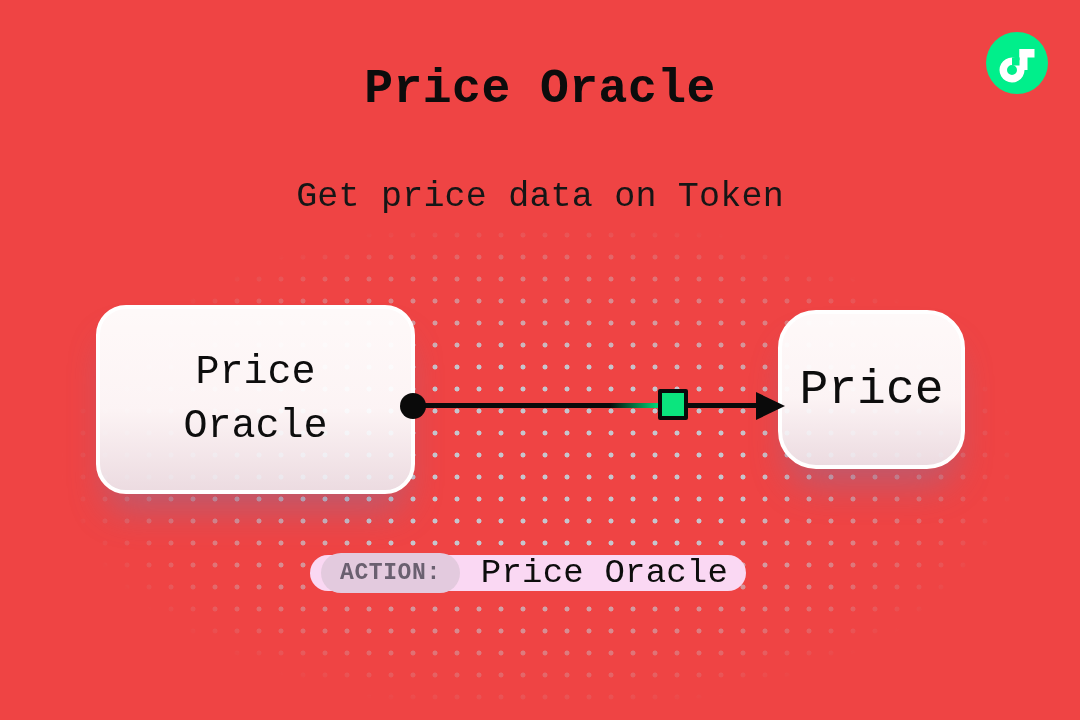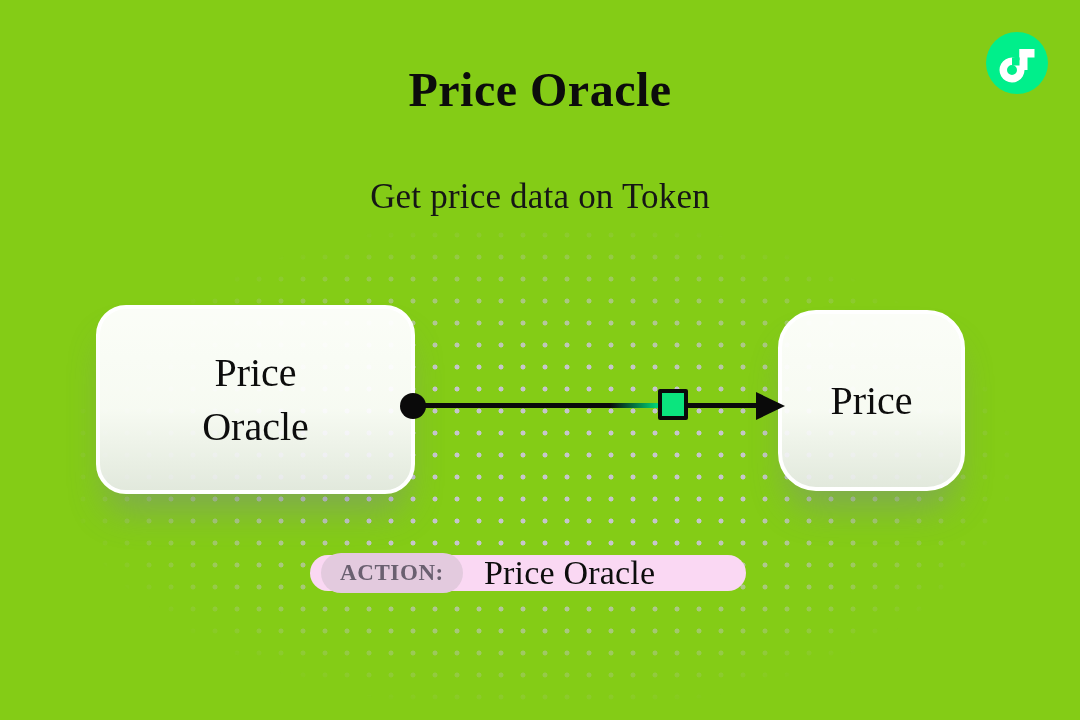--- a/index.html
+++ b/index.html
@@ -1,19 +1,19 @@
 <!DOCTYPE html>
 <html><head>
 <meta charset="utf-8">
 <style>
   html,body{margin:0;padding:0;background:#dddddd;}
   .stage{
     position:relative;width:1080px;height:720px;overflow:hidden;
-    background:#84cc16;
-    font-family:Liberation Serif, serif;
+    background:#ef4444;
+    font-family:Liberation Mono, monospace;
     -webkit-font-smoothing:antialiased;
   }
   
   .dots{
     position:absolute;inset:0;z-index:0;
     background-image:radial-gradient(#c6c5cd 2.2px, rgba(198,197,205,0) 2.8px);
     background-size:22px 22px;
     background-position:6px 4px;
     -webkit-mask-image:radial-gradient(480px 250px at 540px 465px,#000 42%,transparent 100%);
     mask-image:radial-gradient(480px 250px at 540px 465px,#000 42%,transparent 100%);
@@ -31,21 +31,21 @@
   .node{
     position:absolute;z-index:3;box-sizing:border-box;
     background:linear-gradient(180deg,rgba(255,255,255,.97) 0%,rgba(253,253,254,.95) 55%,rgba(236,236,242,.9) 100%);
     border:4px solid #ffffff;
     box-shadow:0 26px 36px -10px rgba(122,122,168,.42);
     display:flex;align-items:center;justify-content:center;
     color:#0d0d0d;text-align:center;
   }
   .node-source{left:96px;top:305px;width:319px;height:189px;border-radius:30px;font-size:40px;line-height:1.33;}
   .node-source .node-label{max-width:170px;}
-  .node-target{left:778px;top:310px;width:187px;height:181px;border-radius:38px;font-size:40px;}
+  .node-target{left:778px;top:310px;width:187px;height:159px;border-radius:38px;font-size:48px;}
   
   .edge-dot{position:absolute;left:400px;top:393px;width:26px;height:26px;border-radius:50%;background:#0a0a0a;z-index:4;}
   .edge-line{position:absolute;left:412px;top:403px;width:348px;height:5px;background:#0a0a0a;z-index:3;}
   .edge-glow{position:absolute;left:610px;top:403px;width:48px;height:5px;z-index:4;
     background:linear-gradient(90deg,rgba(0,216,119,0) 0%,#00d877 100%);}
   .edge-handle{
     position:absolute;left:658px;top:389px;width:30px;height:31px;z-index:5;box-sizing:border-box;
     background:#0be57e;border:4px solid #0a0a0a;border-radius:2px;
   }
   .edge-arrowhead{

